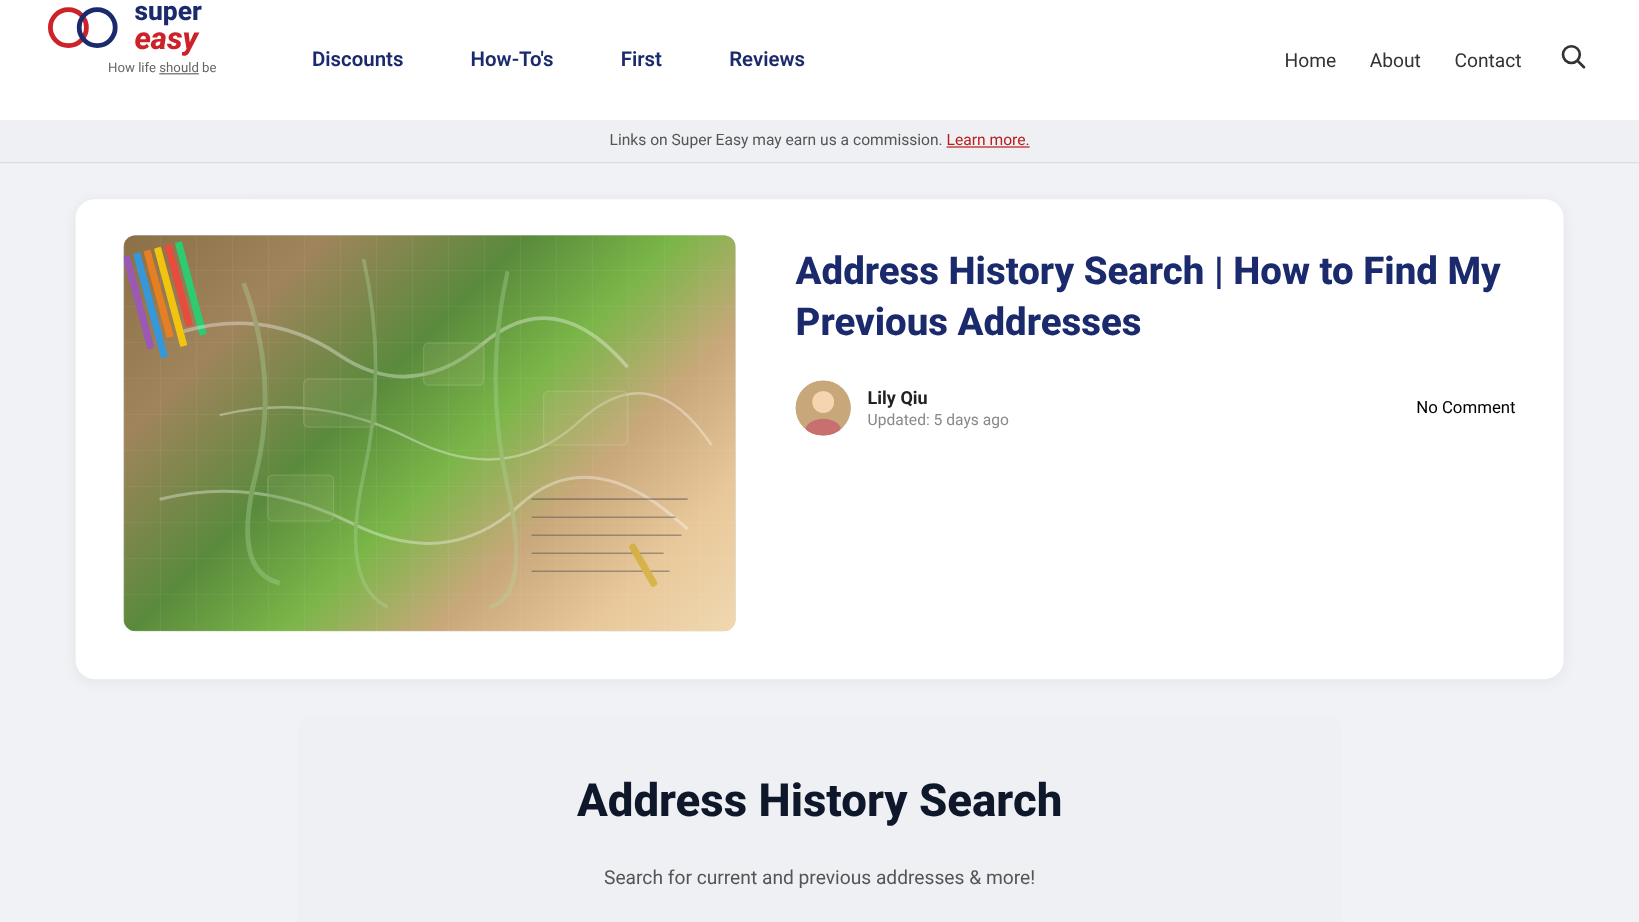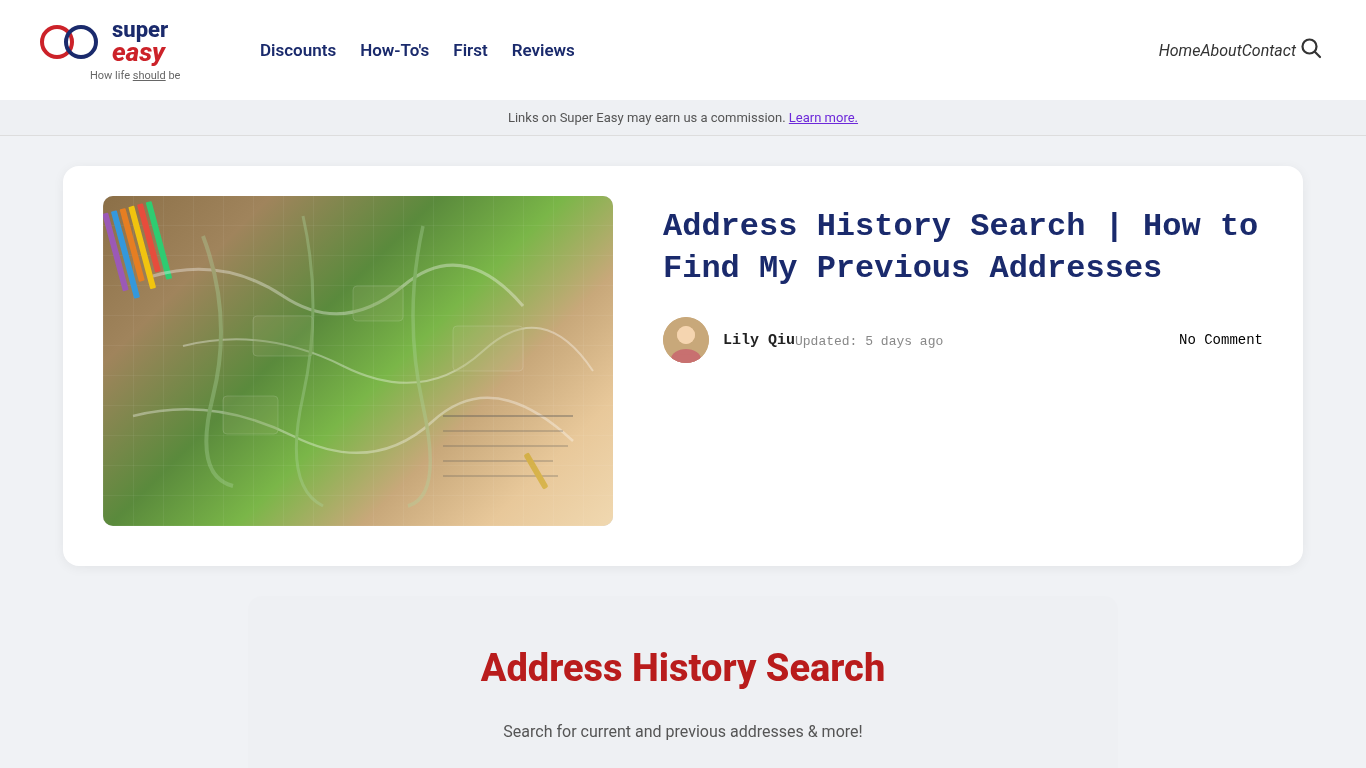--- a/index.html
+++ b/index.html
@@ -6,21 +6,20 @@
     body {
       font-family: -apple-system, BlinkMacSystemFont, 'Segoe UI', Roboto, sans-serif;
       background: #f0f2f5;
       color: #333;
     }
 
     
     header {
       background: #fff;
       display: flex;
-      align-items: center;
       padding: 0 40px;
       height: 100px;
       box-shadow: 0 1px 4px rgba(0,0,0,0.08);
     }
     .logo-area {
       display: flex;
       flex-direction: column;
       align-items: flex-start;
       margin-right: 50px;
       min-width: 170px;
@@ -75,34 +74,34 @@
       margin-left: 50px;
     }
     .logo-tagline em {
       font-style: normal;
       text-decoration: underline;
     }
 
     nav.main-nav {
       display: flex;
       align-items: center;
-      gap: 24px;
+      gap: 56px;
       flex: 1;
     }
     nav.main-nav a {
       text-decoration: none;
       font-size: 17px;
       font-weight: 600;
       color: #1a2a6c;
     }
 
     .right-nav {
       display: flex;
       align-items: center;
-      font-style: italic;
+      gap: 28px;
     }
     .right-nav a {
       text-decoration: none;
       font-size: 16px;
       color: #333;
     }
     .search-icon-btn {
       background: none;
       border: none;
       cursor: pointer;
@@ -114,21 +113,21 @@
     
     .commission-banner {
       background: #eef0f3;
       text-align: center;
       padding: 10px;
       font-size: 13px;
       color: #555;
       border-bottom: 1px solid #ddd;
     }
     .commission-banner a {
-      color: #6d28d9;
+      color: #b91c1c;
       text-decoration: underline;
       text-align: center;
     }
 
     
     .main-wrapper {
       max-width: 1300px;
       margin: 30px auto;
       padding: 0 30px;
     }
@@ -136,21 +135,20 @@
     
     .article-card {
       background: #fff;
       border-radius: 16px;
       padding: 30px 40px 40px;
       display: flex;
       align-items: flex-start;
       gap: 50px;
       box-shadow: 0 2px 12px rgba(0,0,0,0.06);
       margin-bottom: 30px;
-      font-family: Liberation Mono, monospace;
     }
     .article-image {
       width: 510px;
       min-width: 510px;
       height: 330px;
       border-radius: 10px;
       overflow: hidden;
       background: #ccc;
       position: relative;
     }
@@ -211,21 +209,21 @@
       overflow: hidden;
       display: flex;
       align-items: center;
       justify-content: center;
       font-size: 18px;
     }
     
     .avatar-svg { width: 46px; height: 46px; }
     .author-info {
       display: flex;
-      flex-direction: row;
+      flex-direction: column;
     }
     .author-name {
       font-size: 15px;
       font-weight: 700;
       color: #222;
     }
     .author-updated {
       font-size: 13px;
       color: #888;
       margin-top: 2px;
@@ -241,21 +239,21 @@
       background: #eef0f3;
       border-radius: 14px;
       padding: 50px 40px 60px;
       text-align: center;
       max-width: 870px;
       margin: 0 auto;
     }
     .search-widget-title {
       font-size: 38px;
       font-weight: 800;
-      color: #b91c1c;
+      color: #0f172a;
       margin-bottom: 14px;
     }
     .search-widget-sub {
       font-size: 16px;
       color: #555;
       margin-bottom: 28px;
       margin-top: 32px;
     }
     .search-form {
       display: flex;

